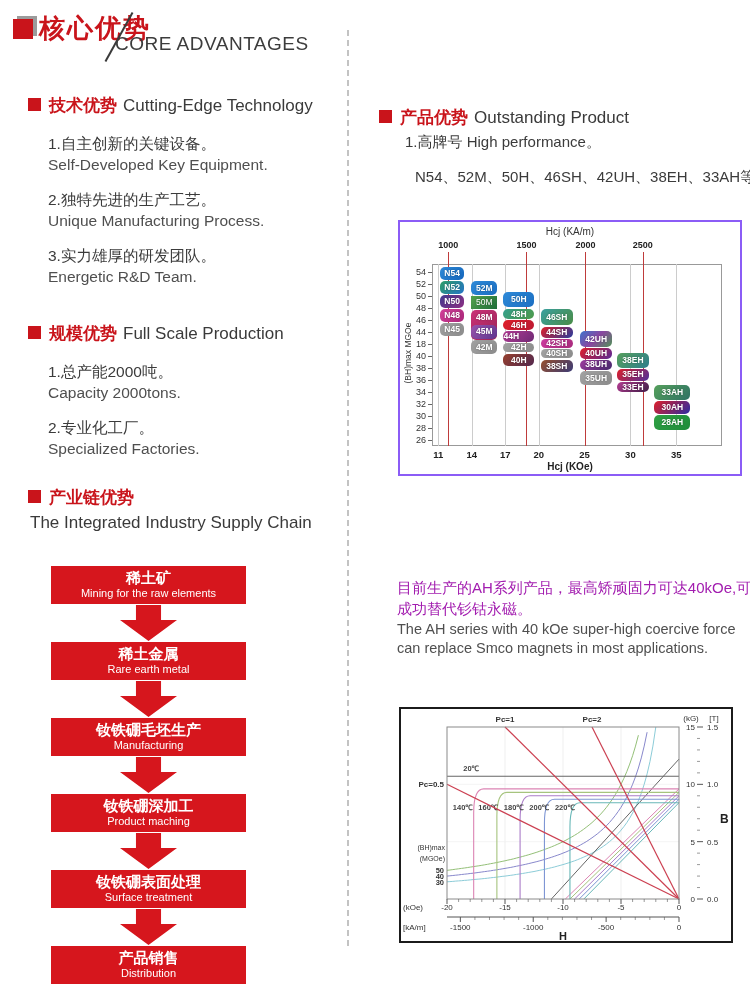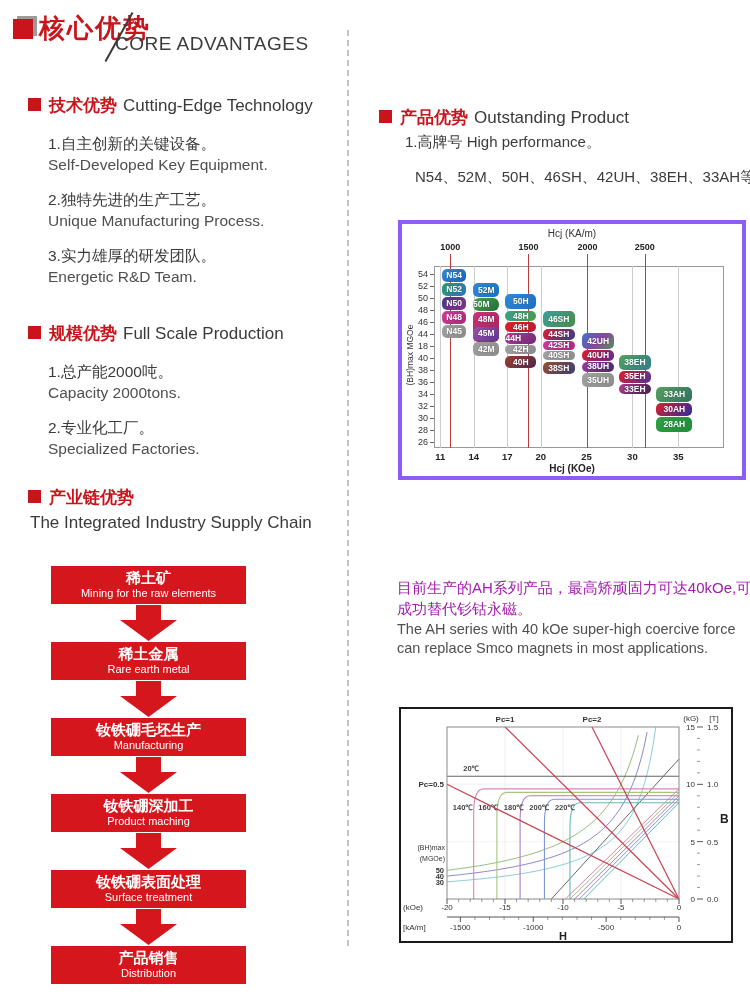--- a/index.html
+++ b/index.html
@@ -32,21 +32,21 @@
   .fbox .zh{font-size:15px;font-weight:bold;padding-top:2px;line-height:19px;}
   .fbox .en{font-size:11px;line-height:13px;}
   .farrow{position:absolute;left:120px;width:57px;height:36px;background:#d6161d;
           clip-path:polygon(28% 0,72% 0,72% 42%,100% 42%,50% 100%,0 42%,28% 42%);}
   
   .rtext{position:absolute;font-size:15px;color:#3b3b3b;white-space:nowrap;}
   .rpara{position:absolute;font-size:15px;color:#a21caf;line-height:21px;white-space:nowrap;}
   .rpara-en{position:absolute;font-size:14.5px;color:#4f4f4f;line-height:19px;white-space:nowrap;}
   
   #chart1{position:absolute;left:398px;top:220px;width:340px;height:252px;
-          border:4px solid #8b5cf6;background:#fff;}
+          border:2px solid #8b5cf6;background:#fff;}
   #chart2{position:absolute;left:399px;top:707px;width:330px;height:232px;
           border:2px solid #1b1b1b;background:#fff;}
 </style>
 </head>
 <body>
 
 <div class="page">
 
   <div class="divider"></div>
 
@@ -187,21 +187,21 @@
       <div style="position: absolute; left: 28px; top: 206px; width: 4px; height: 1px; background: rgb(102, 102, 102);"></div>
       <div style="position: absolute; left: 6px; top: 213px; width: 20px; text-align: right; font-size: 9px; color: rgb(51, 51, 51);">26</div>
       <div style="position: absolute; left: 28px; top: 218px; width: 4px; height: 1px; background: rgb(102, 102, 102);"></div>
       <div style="position: absolute; left: -72px; top: 126px; width: 160px; text-align: center; font-size: 8.5px; color: rgb(51, 51, 51); transform: rotate(-90deg);">(BH)max MGOe</div>
       <div style="position: absolute; left: 40.3455px; top: 44.5px; width: 23.574px; height: 13.4px; border-radius: 5px; background: linear-gradient(135deg, rgb(47, 138, 216), rgb(21, 102, 188)); color: rgb(255, 255, 255); font-weight: bold; font-size: 8.5px; text-align: center; line-height: 13.4px; text-shadow: rgba(0, 0, 0, 0.35) 0px 0px 2px;">N54</div>
       <div style="position: absolute; left: 40.3455px; top: 58.9px; width: 23.574px; height: 12.8px; border-radius: 5px; background: linear-gradient(135deg, rgb(47, 158, 102), rgb(37, 116, 200)); color: rgb(255, 255, 255); font-weight: bold; font-size: 8.5px; text-align: center; line-height: 12.8px; text-shadow: rgba(0, 0, 0, 0.35) 0px 0px 2px;">N52</div>
       <div style="position: absolute; left: 40.3455px; top: 72.7px; width: 23.574px; height: 13.4px; border-radius: 5px; background: linear-gradient(135deg, rgb(67, 58, 144), rgb(140, 47, 132)); color: rgb(255, 255, 255); font-weight: bold; font-size: 8.5px; text-align: center; line-height: 13.4px; text-shadow: rgba(0, 0, 0, 0.35) 0px 0px 2px;">N50</div>
       <div style="position: absolute; left: 40.3455px; top: 87.1px; width: 23.574px; height: 12.8px; border-radius: 5px; background: linear-gradient(135deg, rgb(210, 64, 154), rgb(170, 38, 120)); color: rgb(255, 255, 255); font-weight: bold; font-size: 8.5px; text-align: center; line-height: 12.8px; text-shadow: rgba(0, 0, 0, 0.35) 0px 0px 2px;">N48</div>
       <div style="position: absolute; left: 40.3455px; top: 100.9px; width: 23.574px; height: 13.4px; border-radius: 5px; background: linear-gradient(135deg, rgb(162, 162, 162), rgb(139, 139, 139)); color: rgb(255, 255, 255); font-weight: bold; font-size: 8.5px; text-align: center; line-height: 13.4px; text-shadow: rgba(0, 0, 0, 0.35) 0px 0px 2px;">N45</div>
       <div style="position: absolute; left: 71.063px; top: 58.9px; width: 26.3665px; height: 14px; border-radius: 5px; background: linear-gradient(135deg, rgb(47, 138, 216), rgb(27, 110, 194)); color: rgb(255, 255, 255); font-weight: bold; font-size: 8.5px; text-align: center; line-height: 14px; text-shadow: rgba(0, 0, 0, 0.35) 0px 0px 2px;">52M</div>
-      <div style="position: absolute; left: 71.063px; top: 73.9px; width: 26.3665px; height: 13.4px; border-radius: 6px; background: linear-gradient(135deg, rgb(85, 162, 76), rgb(30, 110, 58)); color: rgb(255, 255, 255); font-weight: bold; font-size: 8.5px; text-align: left; line-height: 13.4px; text-shadow: rgba(0, 0, 0, 0.35) 0px 0px 2px;">50M</div>
+      <div style="position: absolute; left: 71.063px; top: 73.9px; width: 26.3665px; height: 13.4px; border-radius: 0; background: linear-gradient(135deg, rgb(85, 162, 76), rgb(30, 110, 58)); color: rgb(255, 255, 255); font-weight: normal; font-size: 8.5px; text-align: center; line-height: 13.4px; text-shadow: rgba(0, 0, 0, 0.35) 0px 0px 2px;">50M</div>
       <div style="position: absolute; left: 71.063px; top: 88.3px; width: 26.3665px; height: 30px; border-radius: 5px; background: linear-gradient(135deg, rgb(202, 50, 120), rgb(156, 36, 86)); color: rgb(255, 255, 255); font-weight: bold; font-size: 8.5px; text-align: center; line-height: 14px; text-shadow: rgba(0, 0, 0, 0.35) 0px 0px 2px;">48M</div>
       <div style="position: absolute; left: 71.063px; top: 103.3px; width: 26.3665px; height: 13.4px; border-radius: 5px; background: linear-gradient(135deg, rgb(154, 84, 172), rgb(95, 54, 144)); color: rgb(255, 255, 255); font-weight: bold; font-size: 8.5px; text-align: center; line-height: 13.4px; text-shadow: rgba(0, 0, 0, 0.35) 0px 0px 2px;">45M</div>
       <div style="position: absolute; left: 71.063px; top: 117.7px; width: 26.3665px; height: 14px; border-radius: 5px; background: linear-gradient(135deg, rgb(162, 162, 162), rgb(139, 139, 139)); color: rgb(255, 255, 255); font-weight: bold; font-size: 8.5px; text-align: center; line-height: 14px; text-shadow: rgba(0, 0, 0, 0.35) 0px 0px 2px;">42M</div>
       <div style="position: absolute; left: 103.456px; top: 70.3px; width: 30.8345px; height: 15.2px; border-radius: 5px; background: linear-gradient(135deg, rgb(47, 138, 216), rgb(27, 110, 194)); color: rgb(255, 255, 255); font-weight: bold; font-size: 8.5px; text-align: center; line-height: 15.2px; text-shadow: rgba(0, 0, 0, 0.35) 0px 0px 2px;">50H</div>
       <div style="position: absolute; left: 103.456px; top: 86.5px; width: 30.8345px; height: 10.4px; border-radius: 5px; background: linear-gradient(135deg, rgb(53, 160, 140), rgb(78, 154, 74)); color: rgb(255, 255, 255); font-weight: bold; font-size: 8.5px; text-align: center; line-height: 10.4px; text-shadow: rgba(0, 0, 0, 0.35) 0px 0px 2px;">48H</div>
       <div style="position: absolute; left: 103.456px; top: 97.9px; width: 30.8345px; height: 10.4px; border-radius: 5px; background: linear-gradient(135deg, rgb(222, 31, 42), rgb(188, 26, 50)); color: rgb(255, 255, 255); font-weight: bold; font-size: 8.5px; text-align: center; line-height: 10.4px; text-shadow: rgba(0, 0, 0, 0.35) 0px 0px 2px;">46H</div>
       <div style="position: absolute; left: 103.456px; top: 109.3px; width: 30.8345px; height: 10.4px; border-radius: 5px; background: linear-gradient(135deg, rgb(180, 60, 150), rgb(110, 42, 116)); color: rgb(255, 255, 255); font-weight: bold; font-size: 8.5px; text-align: left; line-height: 10.4px; text-shadow: rgba(0, 0, 0, 0.35) 0px 0px 2px;">44H</div>
       <div style="position: absolute; left: 103.456px; top: 120.7px; width: 30.8345px; height: 9.8px; border-radius: 5px; background: linear-gradient(135deg, rgb(162, 162, 162), rgb(139, 139, 139)); color: rgb(255, 255, 255); font-weight: bold; font-size: 8.5px; text-align: center; line-height: 9.8px; text-shadow: rgba(0, 0, 0, 0.35) 0px 0px 2px;">42H</div>
       <div style="position: absolute; left: 103.456px; top: 131.5px; width: 30.8345px; height: 12.8px; border-radius: 5px; background: linear-gradient(135deg, rgb(151, 64, 46), rgb(83, 40, 78)); color: rgb(255, 255, 255); font-weight: bold; font-size: 8.5px; text-align: center; line-height: 12.8px; text-shadow: rgba(0, 0, 0, 0.35) 0px 0px 2px;">40H</div>
       <div style="position: absolute; left: 140.575px; top: 87.1px; width: 32.4705px; height: 16.4px; border-radius: 5px; background: linear-gradient(135deg, rgb(58, 160, 160), rgb(74, 140, 70)); color: rgb(255, 255, 255); font-weight: bold; font-size: 8.5px; text-align: center; line-height: 16.4px; text-shadow: rgba(0, 0, 0, 0.35) 0px 0px 2px;">46SH</div>

